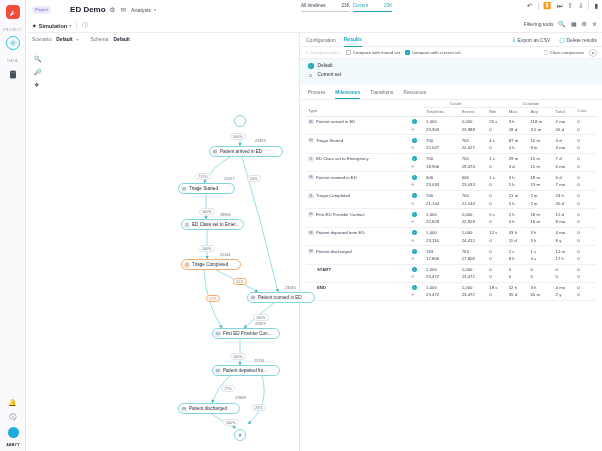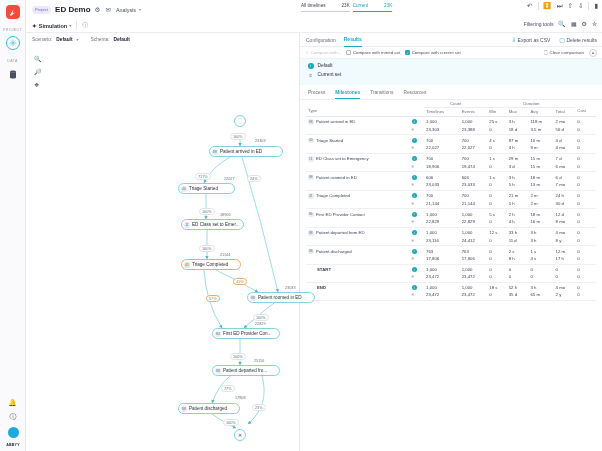--- a/index.html
+++ b/index.html
@@ -38,21 +38,21 @@
   .brand { font-size:3.6px; font-weight:bold; color:#2b2f3a; letter-spacing:.2px; }
 
   
   .main { flex:1; display:flex; flex-direction:column; min-width:0; }
 
   
   .topbar { height:19px; display:flex; align-items:center; padding:0 6px;
      background:#fff; position:relative; }
   .pill { background:#ece9fb; color:#6b5ce7; font-size:4.2px;
      border-radius:6px; padding:1.5px 3px; margin-right:4px; }
-  .app-title { font-size:8px; font-weight:bold; color:#181c2a; margin-right:4px; }
+  .app-title { font-size:8px; font-weight:bold; color:#181c2a; margin-right:4px;margin-left:15px; }
   .tb-ico { font-size:6.5px; color:#5a6072; margin-right:5px; }
   .menu-item { font-size:5.4px; color:#4a5060; margin-right:3px; }
   .caret { font-size:4px; color:#8a8fa0; }
 
   .tl-group { position:absolute; left:275px; top:3px; display:flex; gap:3px; align-items:flex-end;}
   .tl { font-size:4.6px; color:#3c4257; padding-bottom:3px; position:relative;
         display:flex; gap:16px; border-bottom:1px solid #c9ccd6; }
   .tl.active { border-bottom:1.2px solid #1fa8bb; color:#1fa8bb; }
   .tl .cnt { color:#3c4257; }
   .tl.active .cnt { color:#1fa8bb; }

